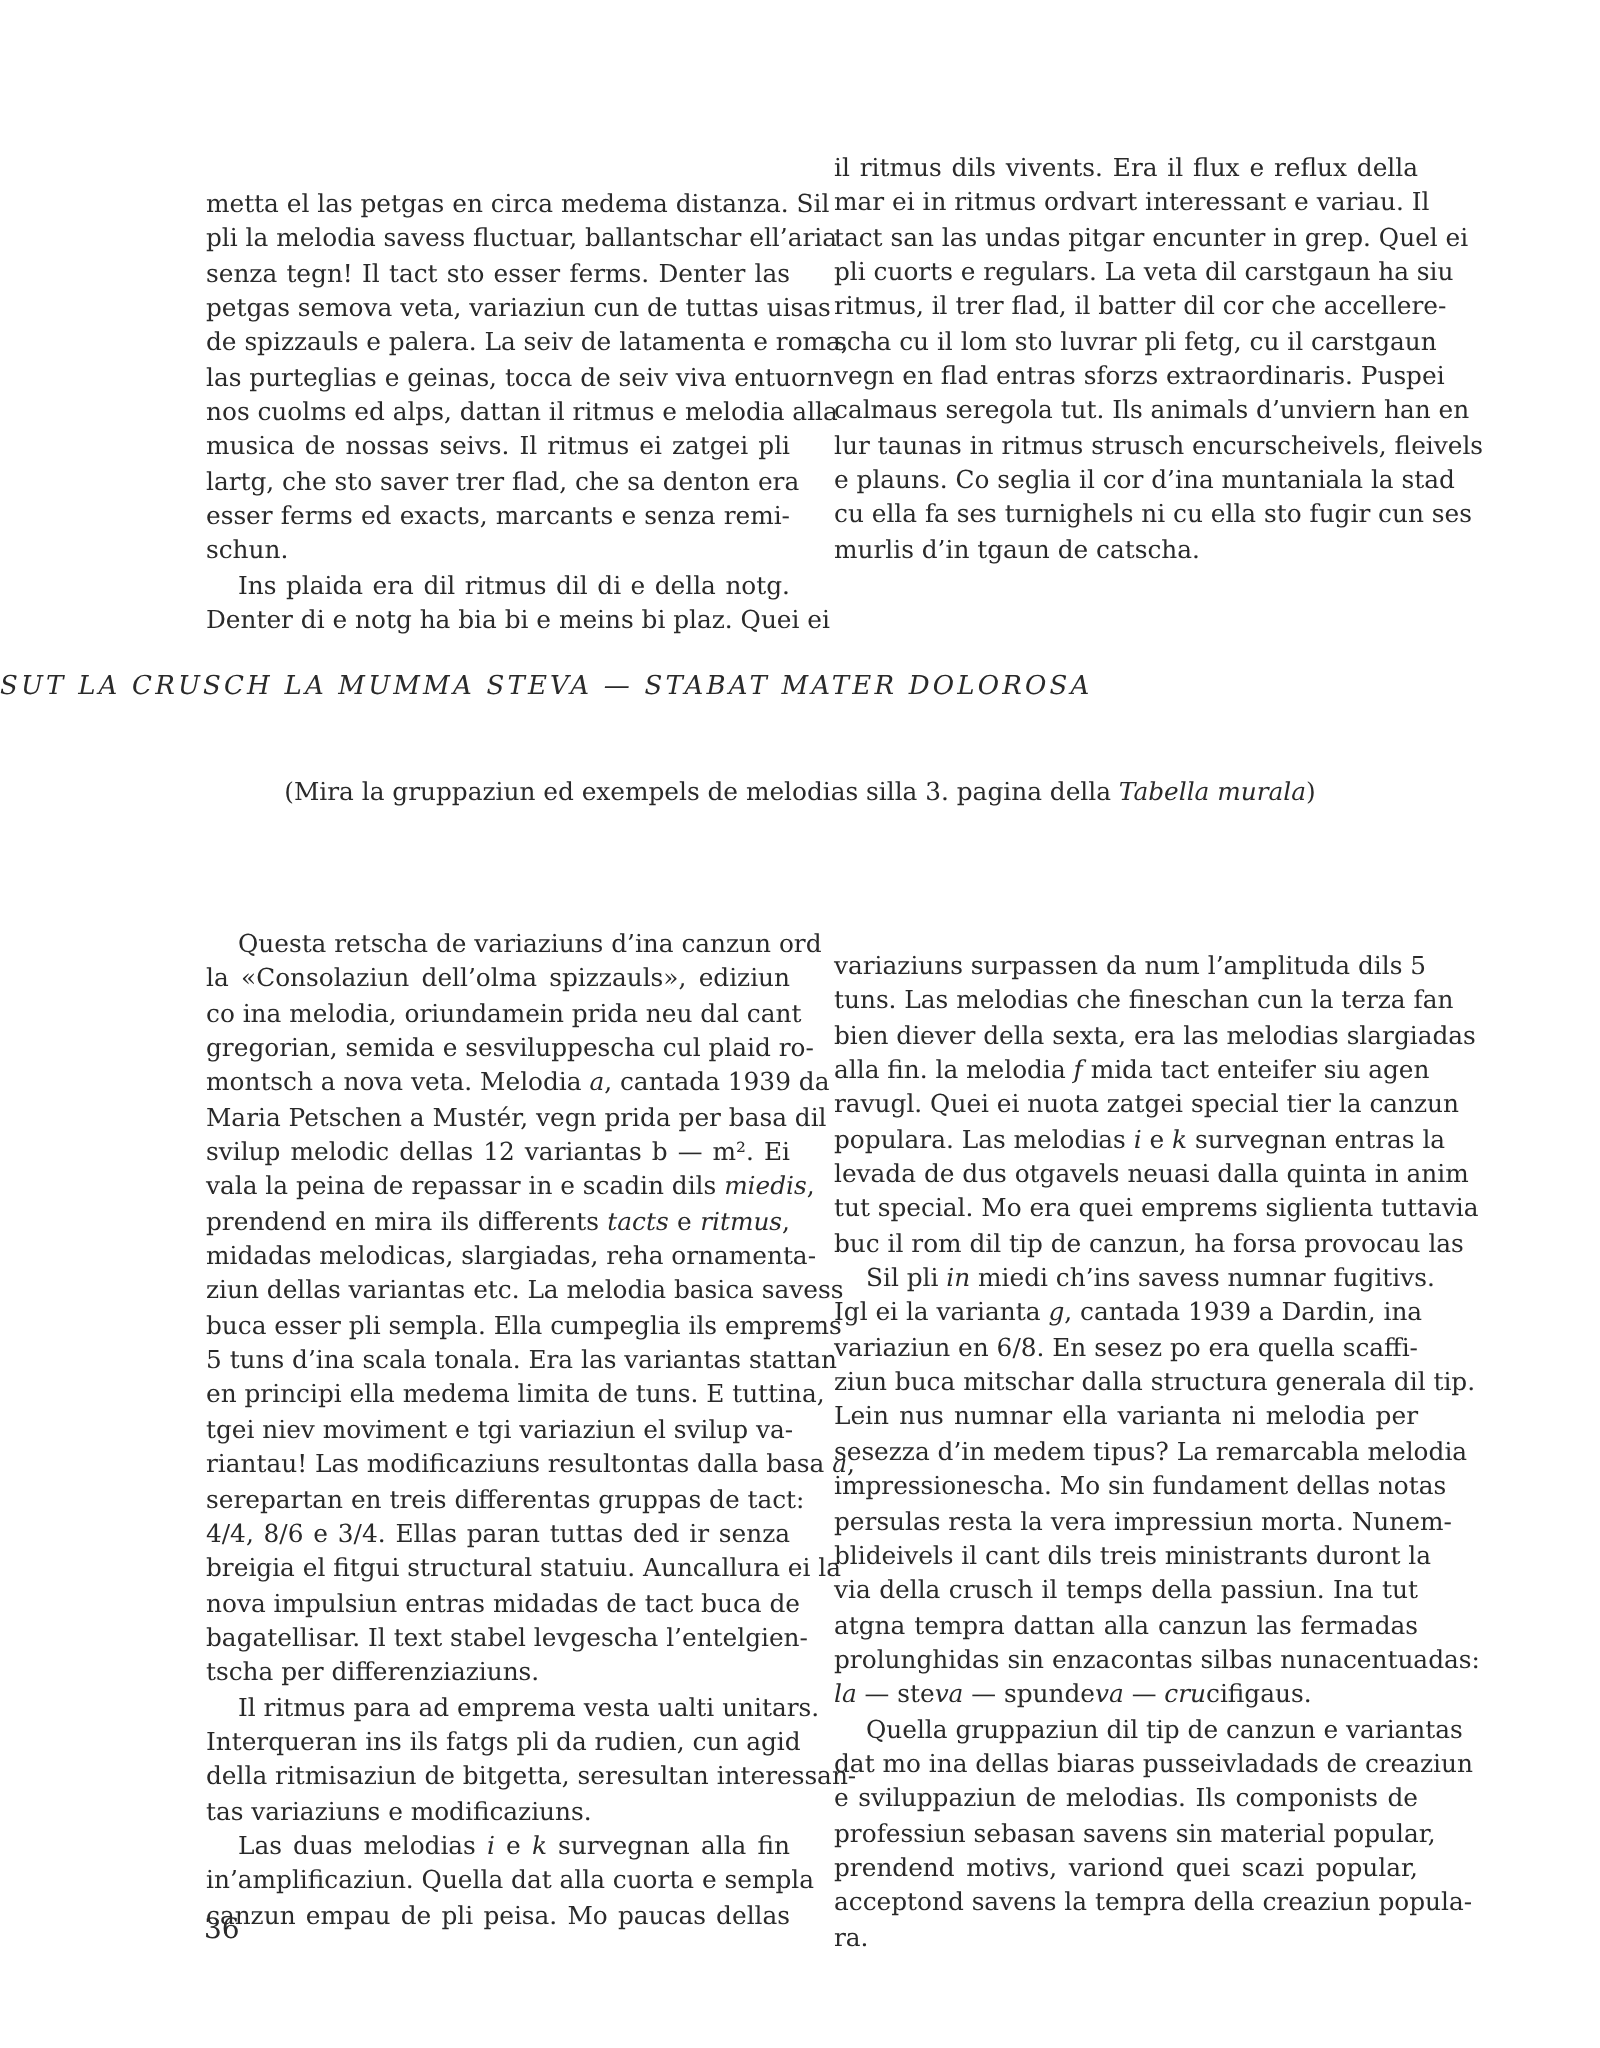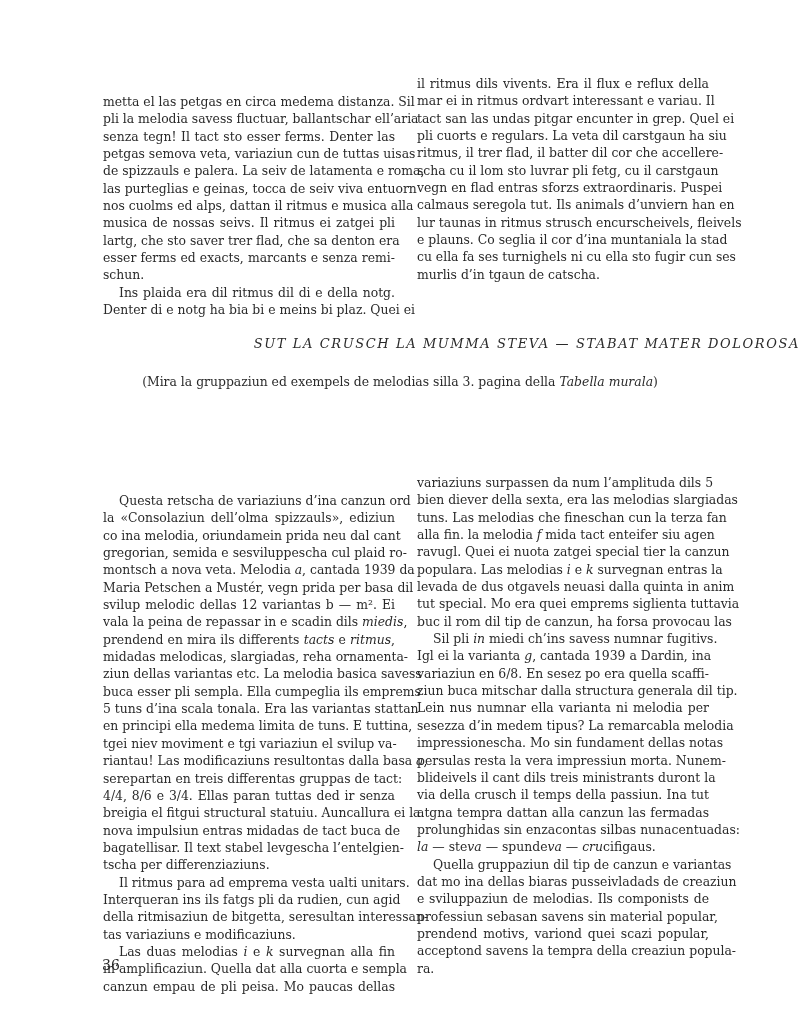--- a/index.html
+++ b/index.html
@@ -5,41 +5,41 @@
   html, body { margin: 0; padding: 0; background: #ffffff; }
   body { width: 800px; height: 1024px; position: relative; overflow: hidden;
          font-family: "DejaVu Serif", "Liberation Serif", serif; color: #2a2a2a; }
   .col { position: absolute; width: 292px; font-size: 12.4px; line-height: 17.35px;
          text-align: justify; margin-top: 41px; }
   .line { display: block; text-align: justify; text-align-last: justify; white-space: nowrap; overflow: visible; }
   .line.last { text-align-last: left; }
   .line.ind { padding-left: 16px; }
   #top-left { left: 103px; top: 52px; }
   #top-right { left: 417px; top: 34px; }
-  #body-left { left: 103px; top: 451px; }
+  #body-left { left: 103px; top: 422px; }
   #body-right { left: 417px; top: 433px; }
-  .title { position: absolute; left: 0; width: 800px; top: 336px; text-align: right;
+  .title { position: absolute; left: 0; width: 800px; top: 336px; text-align: left;
            font-style: italic; font-size: 13px; letter-spacing: 1.6px; color: #2a2a2a; }
-  .subtitle { position: absolute; left: 0; width: 800px; top: 374px; text-align: center;
+  .subtitle { position: absolute; left: 0; width: 800px; top: 388px; text-align: center;
               font-size: 12.4px; color: #2a2a2a; }
   .subtitle i { font-style: italic; }
   .pagenum { position: absolute; left: 102px; top: 957px; font-size: 14px; color: #2a2a2a; }
   i { font-style: italic; }
 </style>
 </head>
 <body>
 
 <div id="top-left" class="col">
     <span class="line">metta el las petgas en circa medema distanza. Sil</span>
     <span class="line">pli la melodia savess fluctuar, ballantschar ell’aria</span>
     <span class="line">senza tegn! Il tact sto esser ferms. Denter las</span>
     <span class="line">petgas semova veta, variaziun cun de tuttas uisas</span>
     <span class="line">de spizzauls e palera. La seiv de latamenta e roma,</span>
     <span class="line">las purteglias e geinas, tocca de seiv viva entuorn</span>
-    <span class="line">nos cuolms ed alps, dattan il ritmus e musica alla</span>
+    <span class="line">nos cuolms ed alps, dattan il ritmus e melodia alla</span>
     <span class="line">musica de nossas seivs. Il ritmus ei zatgei pli</span>
     <span class="line">lartg, che sto saver trer flad, che sa denton era</span>
     <span class="line">esser ferms ed exacts, marcants e senza remi-</span>
     <span class="line last">schun.</span>
     <span class="line ind">Ins plaida era dil ritmus dil di e della notg.</span>
     <span class="line">Denter di e notg ha bia bi e meins bi plaz. Quei ei</span>
   </div>
 <div id="top-right" class="col">
     <span class="line">il ritmus dils vivents. Era il flux e reflux della</span>
     <span class="line">mar ei in ritmus ordvart interessant e variau. Il</span>
@@ -84,22 +84,22 @@
     <span class="line ind">Il ritmus para ad emprema vesta ualti unitars.</span>
     <span class="line">Interqueran ins ils fatgs pli da rudien, cun agid</span>
     <span class="line">della ritmisaziun de bitgetta, seresultan interessan-</span>
     <span class="line last">tas variaziuns e modificaziuns.</span>
     <span class="line ind">Las duas melodias <i>i</i> e <i>k</i> survegnan alla fin</span>
     <span class="line">in’amplificaziun. Quella dat alla cuorta e sempla</span>
     <span class="line">canzun empau de pli peisa. Mo paucas dellas</span>
   </div>
 <div id="body-right" class="col">
     <span class="line">variaziuns surpassen da num l’amplituda dils 5</span>
+    <span class="line">tuns. Las melodias che fineschan cun la terza fan</span>
     <span class="line">bien diever della sexta, era las melodias slargiadas</span>
-    <span class="line">tuns. Las melodias che fineschan cun la terza fan</span>
     <span class="line">alla fin. la melodia <i>f</i> mida tact enteifer siu agen</span>
     <span class="line">ravugl. Quei ei nuota zatgei special tier la canzun</span>
     <span class="line">populara. Las melodias <i>i</i> e <i>k</i> survegnan entras la</span>
     <span class="line">levada de dus otgavels neuasi dalla quinta in anim</span>
     <span class="line">tut special. Mo era quei emprems siglienta tuttavia</span>
     <span class="line">buc il rom dil tip de canzun, ha forsa provocau las</span>
     <span class="line ind">Sil pli <i>in</i> miedi ch’ins savess numnar fugitivs.</span>
     <span class="line">Igl ei la varianta <i>g</i>, cantada 1939 a Dardin, ina</span>
     <span class="line">variaziun en 6/8. En sesez po era quella scaffi-</span>
     <span class="line">ziun buca mitschar dalla structura generala dil tip.</span>

